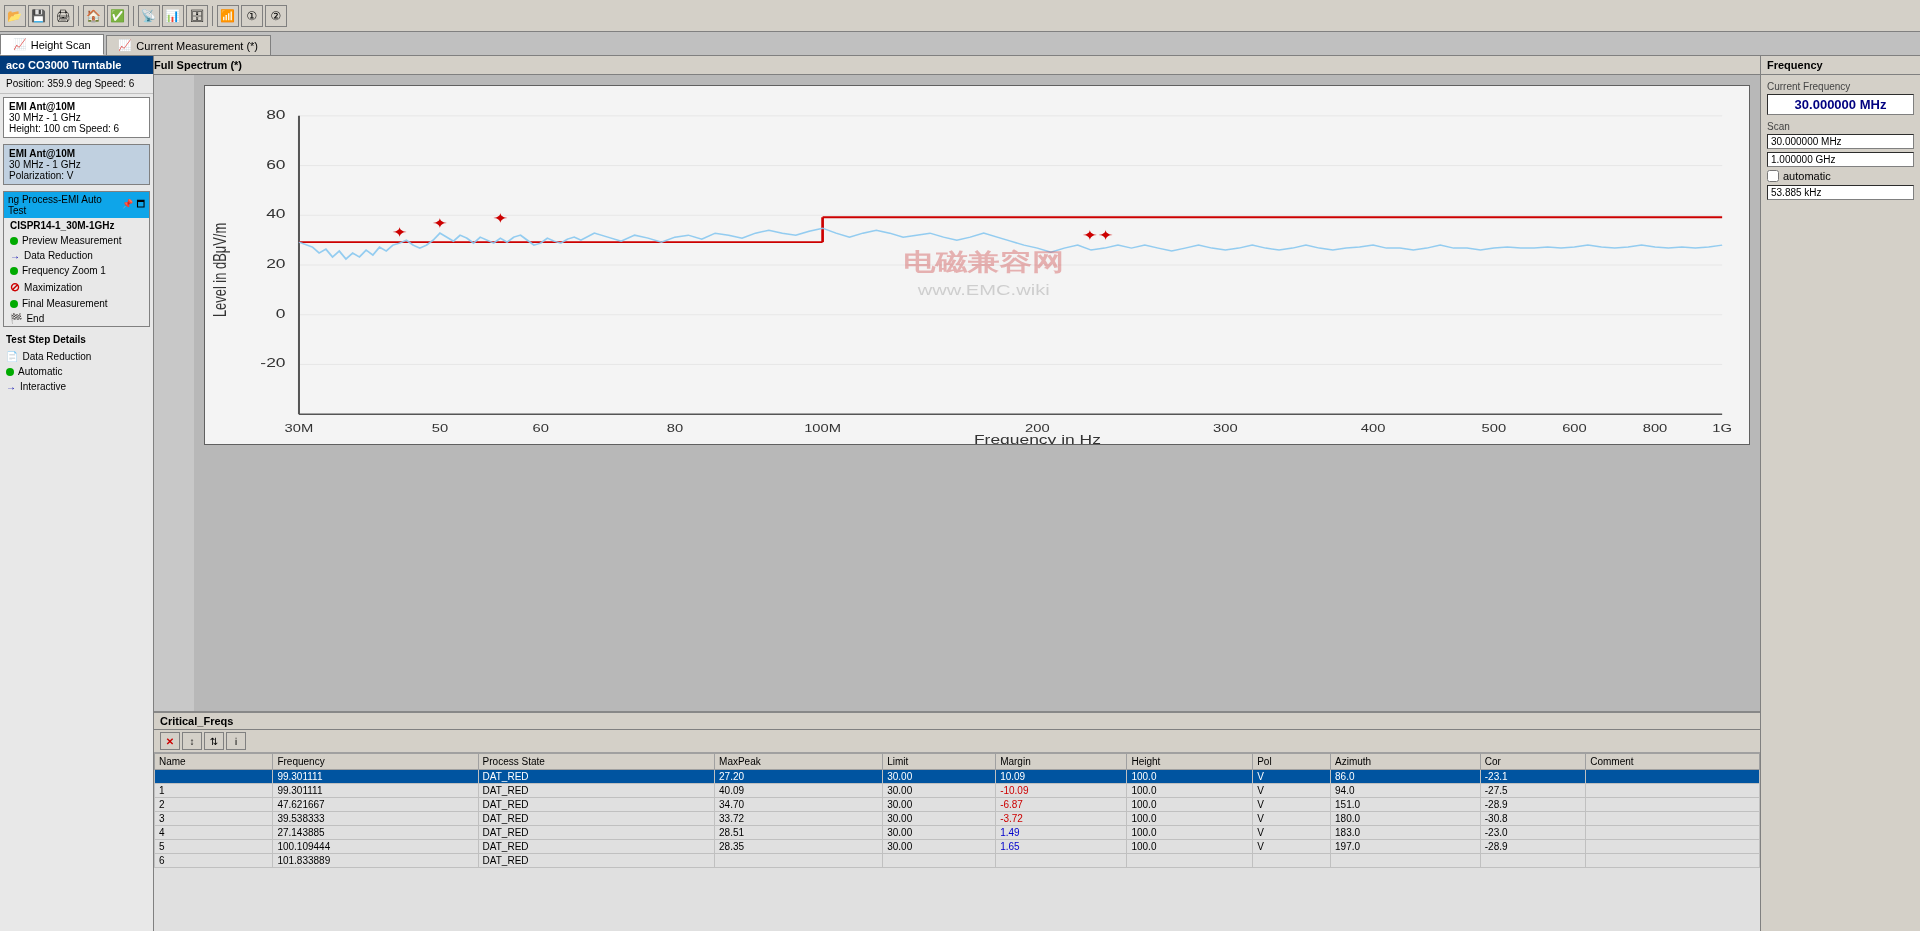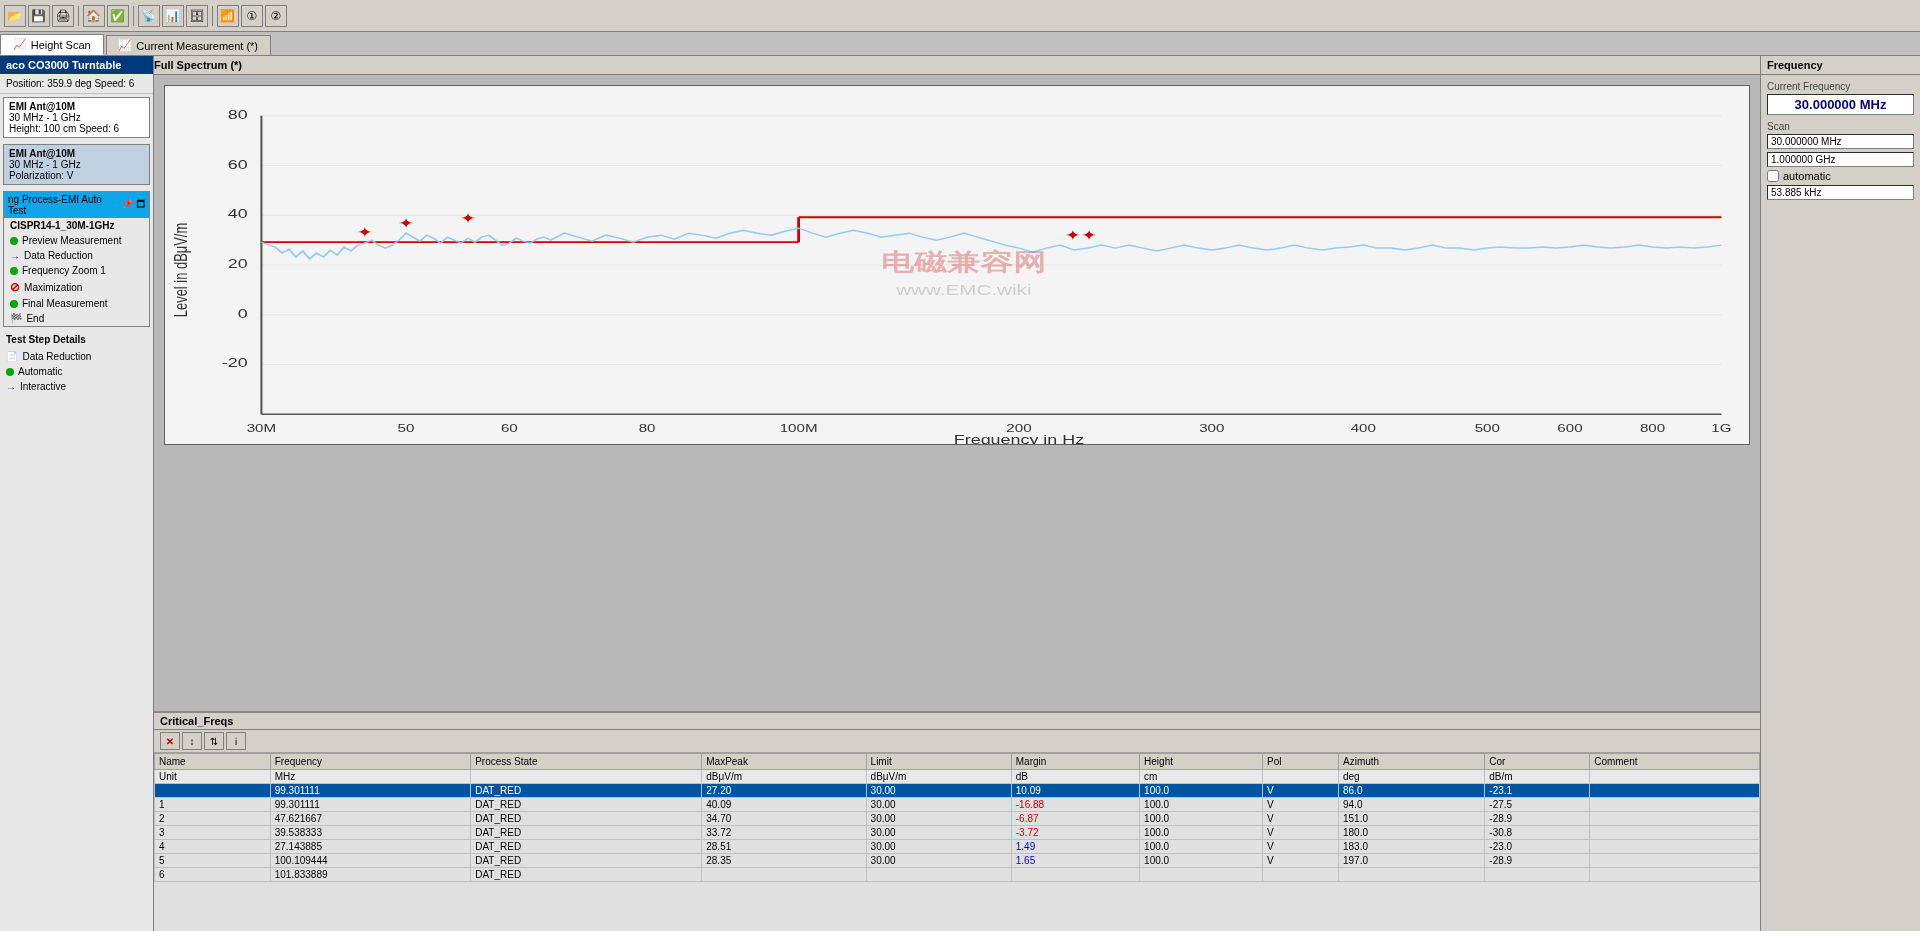--- a/index.html
+++ b/index.html
@@ -157,20 +157,21 @@
       padding: 3px 0;
       border-bottom: 1px solid #808080;
       font-size: 11px;
       font-weight: bold;
     }
     .chart-container {
       flex: 1;
       padding: 10px;
       background: #b8b8b8;
       position: relative;
+      margin-left: 40px;
     }
     .chart-area {
       background: #f8f8f8;
       border: 1px solid #606060;
       width: 100%;
       height: 360px;
       position: relative;
     }
     svg.chart-svg {
       width: 100%;
@@ -488,33 +489,20 @@
                 <th>Process State</th>
                 <th>MaxPeak</th>
                 <th>Limit</th>
                 <th>Margin</th>
                 <th>Height</th>
                 <th>Pol</th>
                 <th>Azimuth</th>
                 <th>Cor</th>
                 <th>Comment</th>
               </tr>
-              <tr class="unit-row">
-                <td>Unit</td>
-                <td>MHz</td>
-                <td></td>
-                <td>dBμV/m</td>
-                <td>dBμV/m</td>
-                <td>dB</td>
-                <td>cm</td>
-                <td></td>
-                <td>deg</td>
-                <td>dB/m</td>
-                <td></td>
-              </tr>
             </thead>
             <tbody>
 
               <tr class="row-selected">
                 <td></td>
                 <td>99.301111</td>
                 <td>DAT_RED</td>
                 <td>27.20</td>
                 <td>30.00</td>
                 <td>10.09</td>
@@ -523,21 +511,21 @@
                 <td>86.0</td>
                 <td>-23.1</td>
                 <td></td>
               </tr>
               <tr>
                 <td>1</td>
                 <td>99.301111</td>
                 <td>DAT_RED</td>
                 <td>40.09</td>
                 <td>30.00</td>
-                <td class="val-red">-16.88</td>
+                <td class="val-red">-10.09</td>
                 <td>100.0</td>
                 <td>V</td>
                 <td>94.0</td>
                 <td>-27.5</td>
                 <td></td>
               </tr>
               <tr>
                 <td>2</td>
                 <td>47.621667</td>
                 <td>DAT_RED</td>

